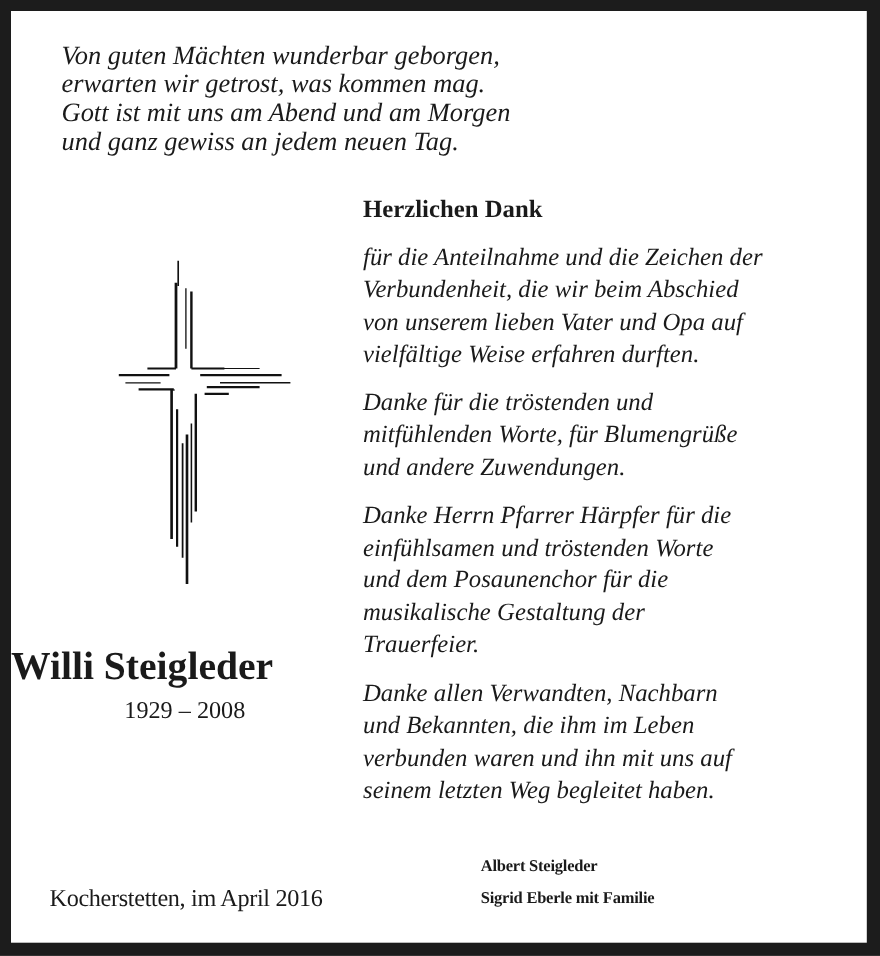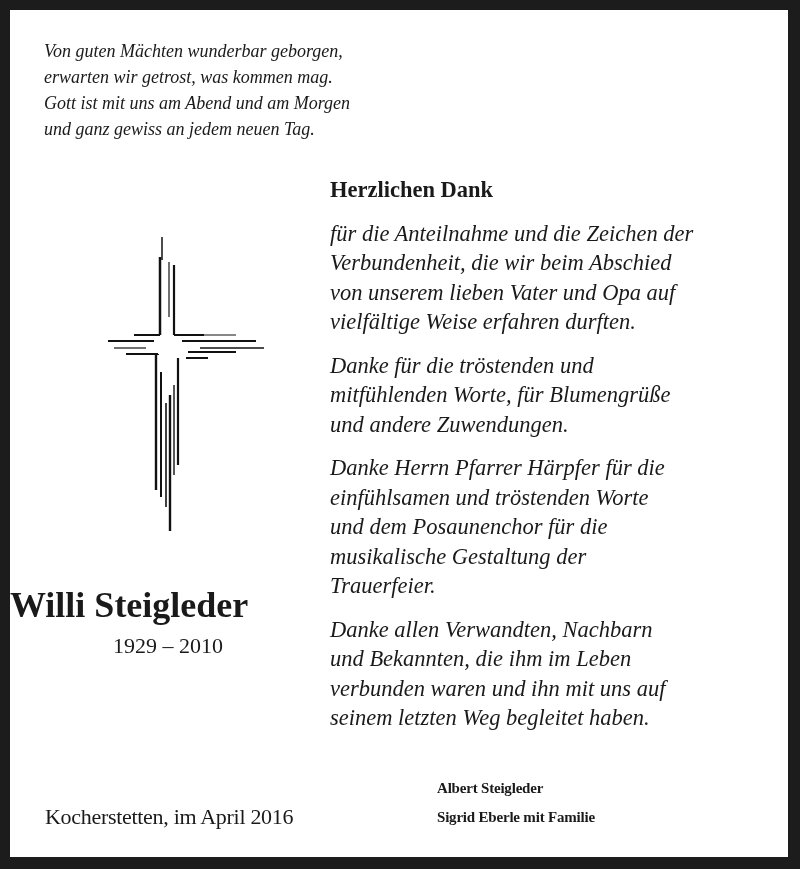--- a/index.html
+++ b/index.html
@@ -1,19 +1,19 @@
 <!DOCTYPE html>
 <html><head>
 <meta charset="utf-8">
 <style>
   html,body{margin:0;padding:0;}
   body{width:800px;height:869px;background:#1c1c1c;position:relative;overflow:hidden;}
   .card{position:absolute;left:10px;top:10px;width:778px;height:847px;background:#fff;}
   .serif{font-family:"Liberation Serif","DejaVu Serif",serif;color:#1a1a1a;}
-  .motto{position:absolute;left:34px;top:28px;font-style:italic;font-size:18px;line-height:26px;}
+  .motto{position:absolute;left:46px;top:28px;font-style:italic;font-size:24px;line-height:26px;}
   .motto div{white-space:nowrap;}
   .cross{position:absolute;left:86px;top:225px;width:170px;height:300px;}
   .name{position:absolute;left:0;width:316px;top:574px;text-align:left;font-weight:bold;font-size:36px;line-height:42px;}
   .years{position:absolute;left:0;width:316px;top:622px;text-align:center;font-size:22px;line-height:28px;}
   .place{position:absolute;left:35px;top:792px;font-size:22px;line-height:30px;letter-spacing:-0.3px;}
   .right{position:absolute;left:320px;top:165px;width:450px;font-size:22.5px;line-height:29.5px;}
   .heading{font-weight:bold;font-size:22.5px;margin-bottom:14px;}
   .para{margin-bottom:14px;font-style:italic;}
   .para div{white-space:nowrap;}
   .signers{position:absolute;left:427px;top:764px;font-weight:bold;font-size:15px;line-height:29px;letter-spacing:-0.2px;}
@@ -54,21 +54,21 @@
       <line x1="60" y1="119" x2="60" y2="255" stroke-width="2.4"></line>
       <line x1="65" y1="137" x2="65" y2="262" stroke-width="2"></line>
       <line x1="70" y1="168" x2="70" y2="272" stroke-width="1.6"></line>
       <line x1="74" y1="160" x2="74" y2="296" stroke-width="2.4"></line>
       <line x1="78" y1="150" x2="78" y2="240" stroke-width="1.4"></line>
       <line x1="82" y1="123" x2="82" y2="230" stroke-width="2.2"></line>
     </g>
   </svg>
 
   <div class="name serif">Willi Steigleder</div>
-  <div class="years serif">1929 – 2010</div>
+  <div class="years serif">1929 – 2008</div>
 
   <div class="place serif">Kocherstetten, im April 2016</div>
 
   <div class="right serif">
     <div class="heading">Herzlichen Dank</div>
 
     <div class="para">
       <div>für die Anteilnahme und die Zeichen der</div>
       <div>Verbundenheit, die wir beim Abschied</div>
       <div>von unserem lieben Vater und Opa auf</div>

